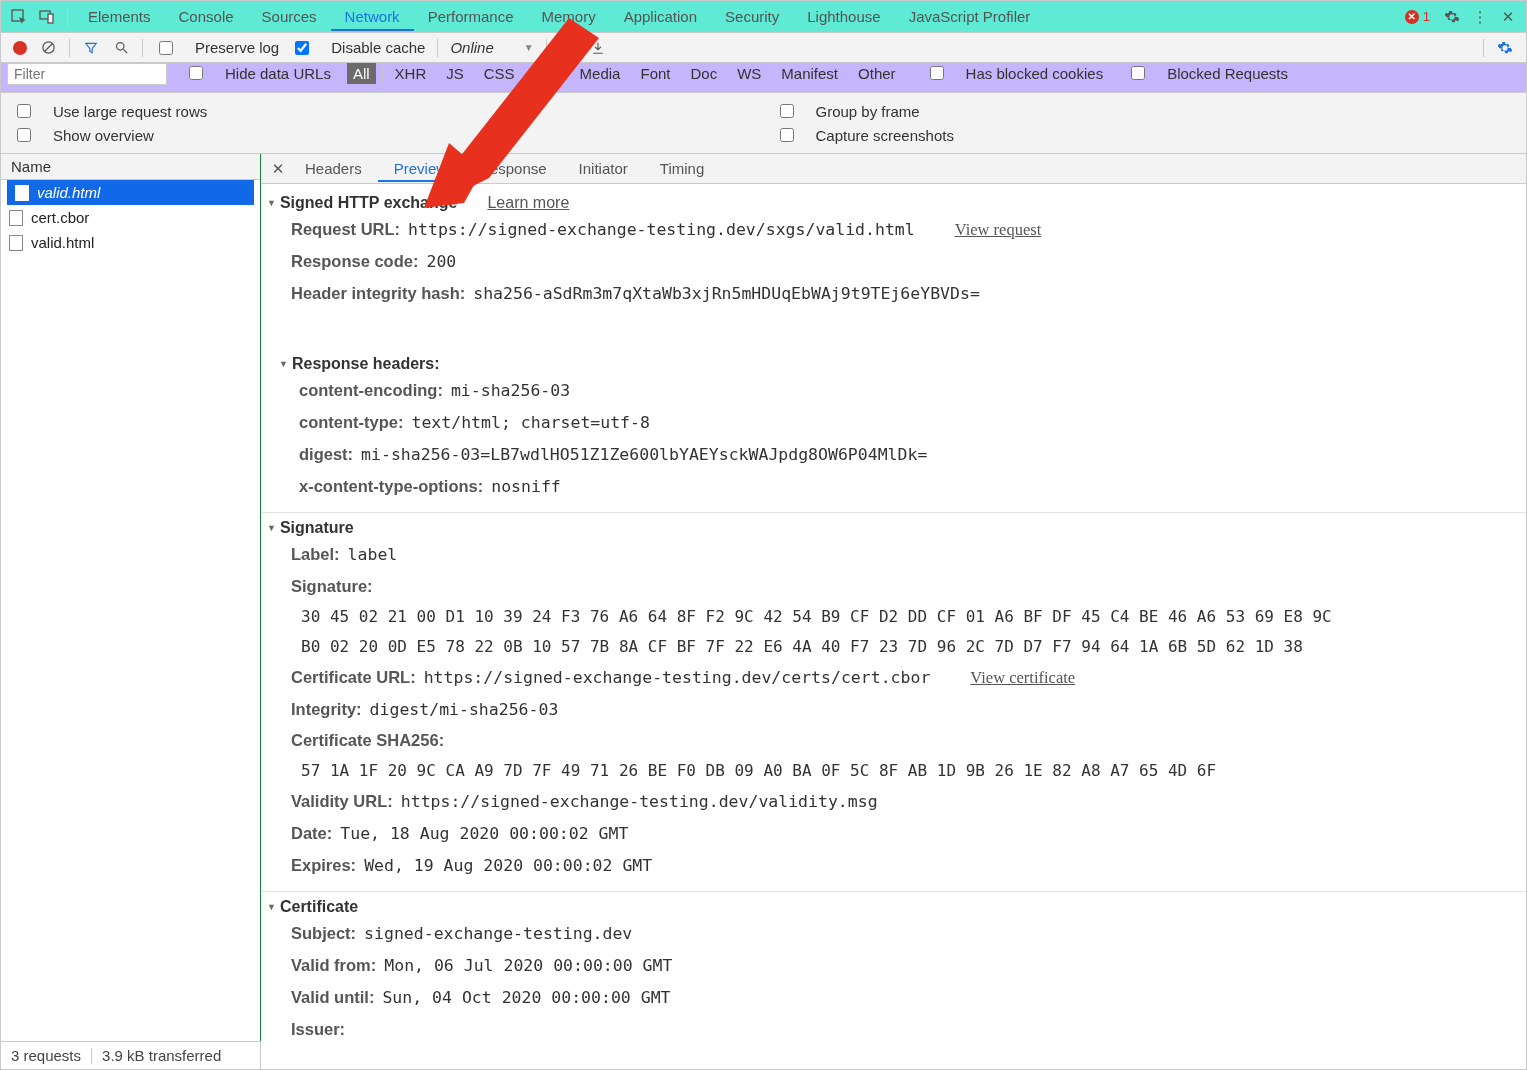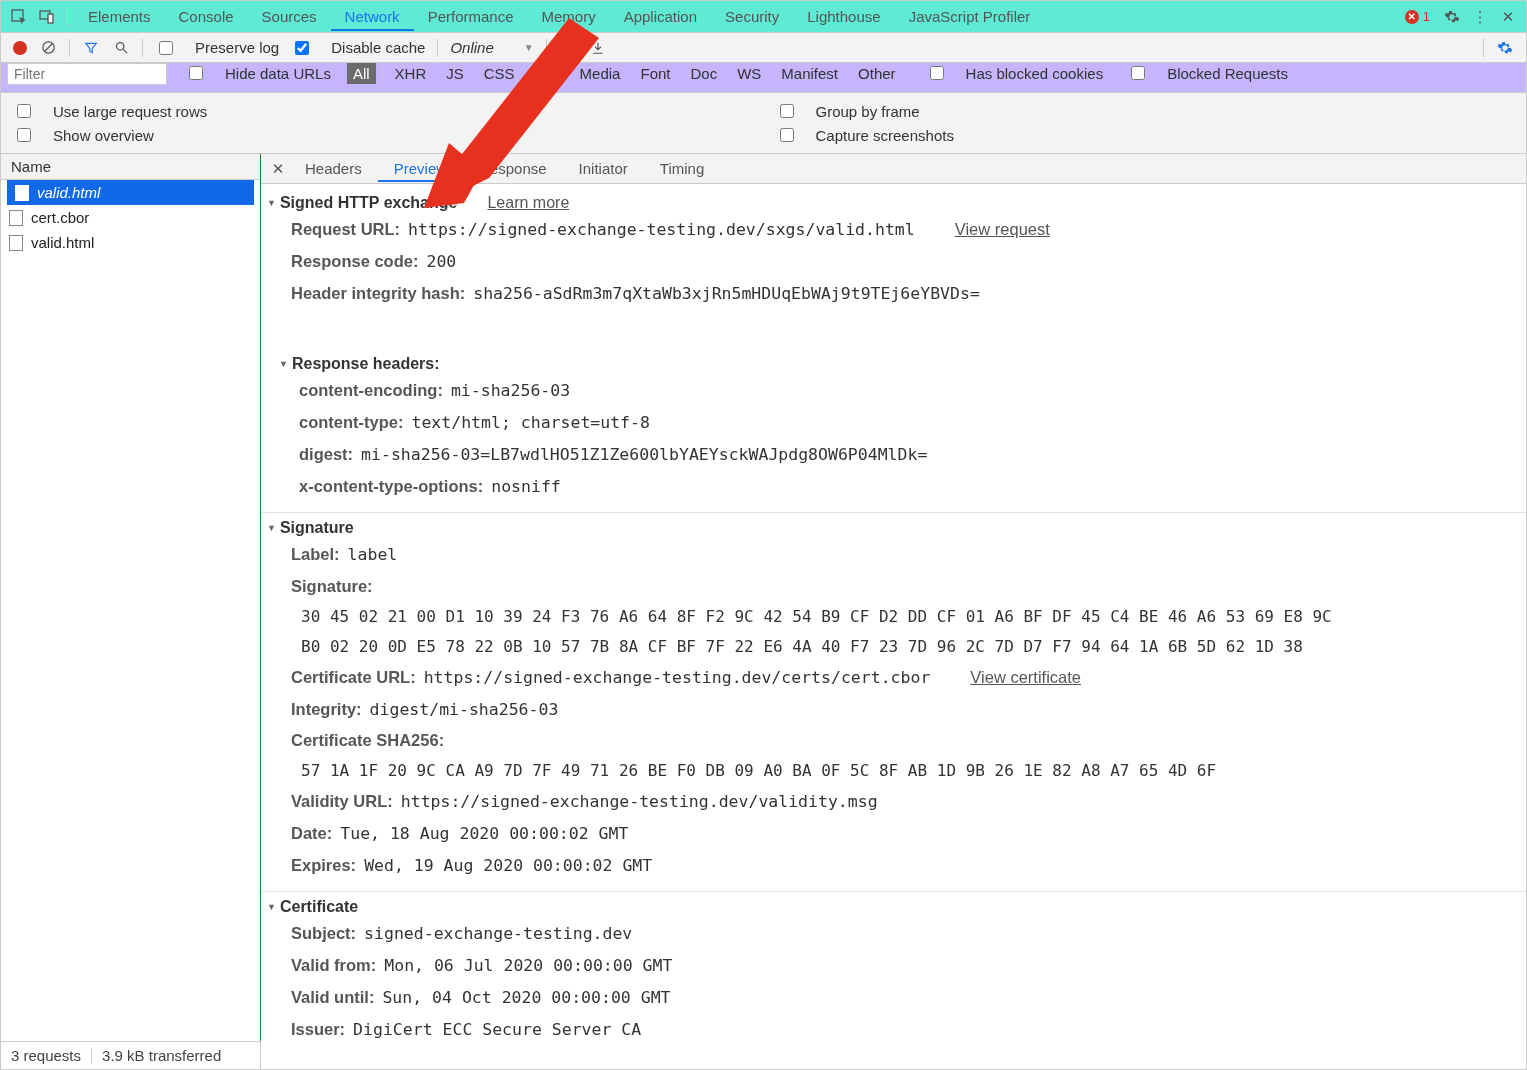--- a/index.html
+++ b/index.html
@@ -47,21 +47,21 @@
   .subtabs .close{width:22px;height:22px;display:flex;align-items:center;justify-content:center;color:#555;cursor:pointer;}
   .subtab{padding:5px 16px;color:#555;cursor:pointer;font-size:15px;}
   .subtab.active{color:#1a73e8;border-bottom:2px solid #1a73e8;padding-bottom:3px;}
   .detail{flex:1;overflow:auto;padding:4px 0;background:#fff;}
   .section{border-bottom:1px solid #e3e3e3;padding:4px 0 10px 0;}
   .sec-title{display:flex;align-items:center;font-weight:bold;color:#333;padding:2px 6px;font-size:16px;}
   .sec-title::before{content:"▼";font-size:9px;color:#666;margin-right:4px;}
   .row{padding:3px 0 3px 30px;display:flex;flex-wrap:wrap;align-items:baseline;font-size:16.5px;line-height:1.5;}
   .row .lbl{font-weight:bold;color:#565656;margin-right:8px;}
   .row .val{font-family:Menlo,Consolas,monospace;color:#333;}
-  .row .link{color:#555;text-decoration:underline;margin-left:40px;cursor:pointer;}
+  .row .link{color:#555;text-decoration:underline;margin-left:40px;cursor:pointer;font-family:Liberation Serif, serif;}
   .sub-title{display:flex;align-items:center;font-weight:bold;color:#333;padding:2px 6px 2px 18px;font-size:16px;margin-top:44px;}
   .sub-title::before{content:"▼";font-size:9px;color:#666;margin-right:4px;}
   .indent{padding-left:38px;}
   .rowmono{padding:3px 40px;font-family:Menlo,Consolas,monospace;color:#333;font-size:16px;line-height:1.5;word-break:break-all;}
   .learn{color:#555;text-decoration:underline;margin-left:30px;cursor:pointer;font-weight:normal;}
   
   .bottom{height:28px;border-top:1px solid #cacaca;background:#fff;display:flex;align-items:center;padding:0 10px;color:#444;font-size:15px;}
   .bottom .bdivider{width:1px;height:16px;background:#cacaca;margin:0 10px;}
   
   .arrow{position:absolute;left:394px;top:18px;pointer-events:none;}
@@ -353,21 +353,20 @@
           <div class="row">
                 <span class="lbl">Valid from:</span>
                 <span class="val">Mon, 06 Jul 2020 00:00:00 GMT</span>
               </div>
           <div class="row">
                 <span class="lbl">Valid until:</span>
                 <span class="val">Sun, 04 Oct 2020 00:00:00 GMT</span>
               </div>
           <div class="row">
                 <span class="lbl">Issuer:</span>
-                <span class="val">DigiCert ECC Secure Server CA</span>
               </div>
         </div>
 
       </div>
     </div>
   </div>
 
   <div class="bottom" style="width:260px;border-right:1px solid #cacaca;">
     <span>3 requests</span>
     <span class="bdivider"></span>

